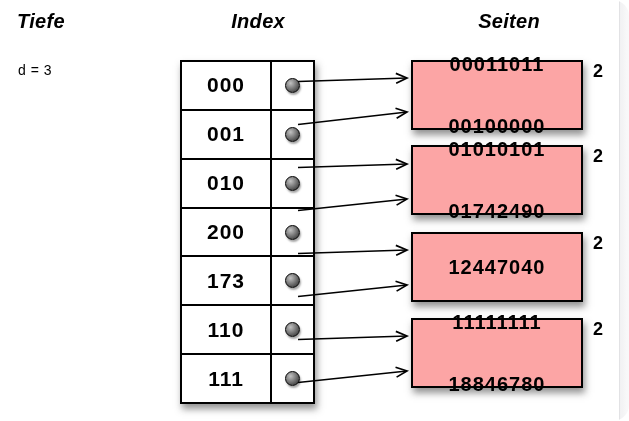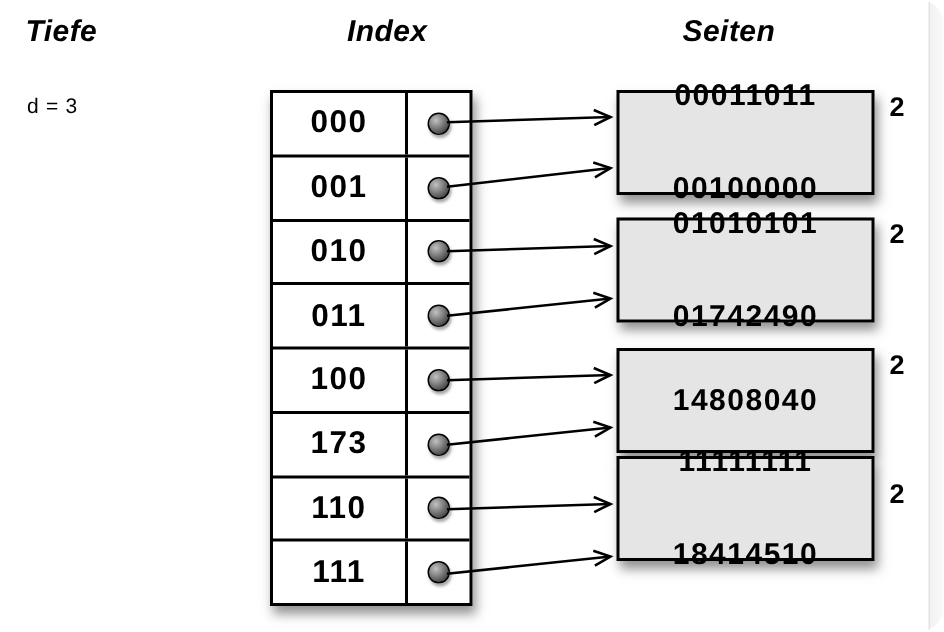--- a/index.html
+++ b/index.html
@@ -21,21 +21,21 @@
     position: absolute;
     top: 10px;
     font-size: 20px;
     font-style: italic;
     font-weight: 600;
     letter-spacing: 0.3px;
     white-space: nowrap;
   }
   .hdr-tiefe  { left: 17px; }
   .hdr-index  { left: 210px; width: 75px; text-align: right; }
-  .hdr-seiten { left: 455px; width: 85px; text-align: left; }
+  .hdr-seiten { left: 455px; width: 85px; text-align: right; }
   .depth-value {
     position: absolute;
     left: 18px;
     top: 62px;
     font-size: 14px;
     font-weight: 400;
     letter-spacing: 0.5px;
   }
   
   .index-table {
@@ -82,21 +82,21 @@
     box-shadow: 1px 2px 2px rgba(0,0,0,0.35);
   }
   
   .page-box {
     position: absolute;
     left: 411px;
     width: 172px;
     height: 70px;
     border: 2px solid #000;
     box-sizing: border-box;
-    background: #e5e5e5;
+    background: #fca5a5;
     box-shadow: 2px 5px 7px rgba(40,40,40,0.5);
     display: flex;
     flex-direction: column;
     align-items: center;
     justify-content: center;
     gap: 36px;
   }
   .page-entry {
     font-size: 20px;
     font-weight: 600;
@@ -154,27 +154,21 @@
           <span class="dot"></span>
         </div>
     </div>
     <div class="index-row">
       <div class="cell-label">010</div>
       <div class="cell-ptr">
           <span class="dot"></span>
         </div>
     </div>
     <div class="index-row">
-      <div class="cell-label">011</div>
-      <div class="cell-ptr">
-          <span class="dot"></span>
-        </div>
-    </div>
-    <div class="index-row">
-      <div class="cell-label">100</div>
+      <div class="cell-label">200</div>
       <div class="cell-ptr">
           <span class="dot"></span>
         </div>
     </div>
     <div class="index-row">
       <div class="cell-label">173</div>
       <div class="cell-ptr">
           <span class="dot"></span>
         </div>
     </div>
@@ -194,25 +188,25 @@
 
   <div class="page-box" style="top:60px">
     <div class="page-entry">00011011</div>
     <div class="page-entry">00100000</div>
   </div>
   <div class="page-box" style="top:145px">
     <div class="page-entry">01010101</div>
     <div class="page-entry">01742490</div>
   </div>
   <div class="page-box" style="top:232px">
-    <div class="page-entry">14808040</div>
-  </div>
-  <div class="page-box" style="top:304px">
+    <div class="page-entry">12447040</div>
+  </div>
+  <div class="page-box" style="top:318px">
     <div class="page-entry">11111111</div>
-    <div class="page-entry">18414510</div>
+    <div class="page-entry">18846780</div>
   </div>
 
   <div class="local-depth" style="top:61px">2</div>
   <div class="local-depth" style="top:146px">2</div>
   <div class="local-depth" style="top:233px">2</div>
   <div class="local-depth" style="top:319px">2</div>
 
   <svg class="arrows" width="629" height="421" viewBox="0 0 629 421">
     <defs>
       <marker id="arrowhead" markerWidth="15" markerHeight="14" refX="12.5" refY="6" orient="auto" markerUnits="userSpaceOnUse">

